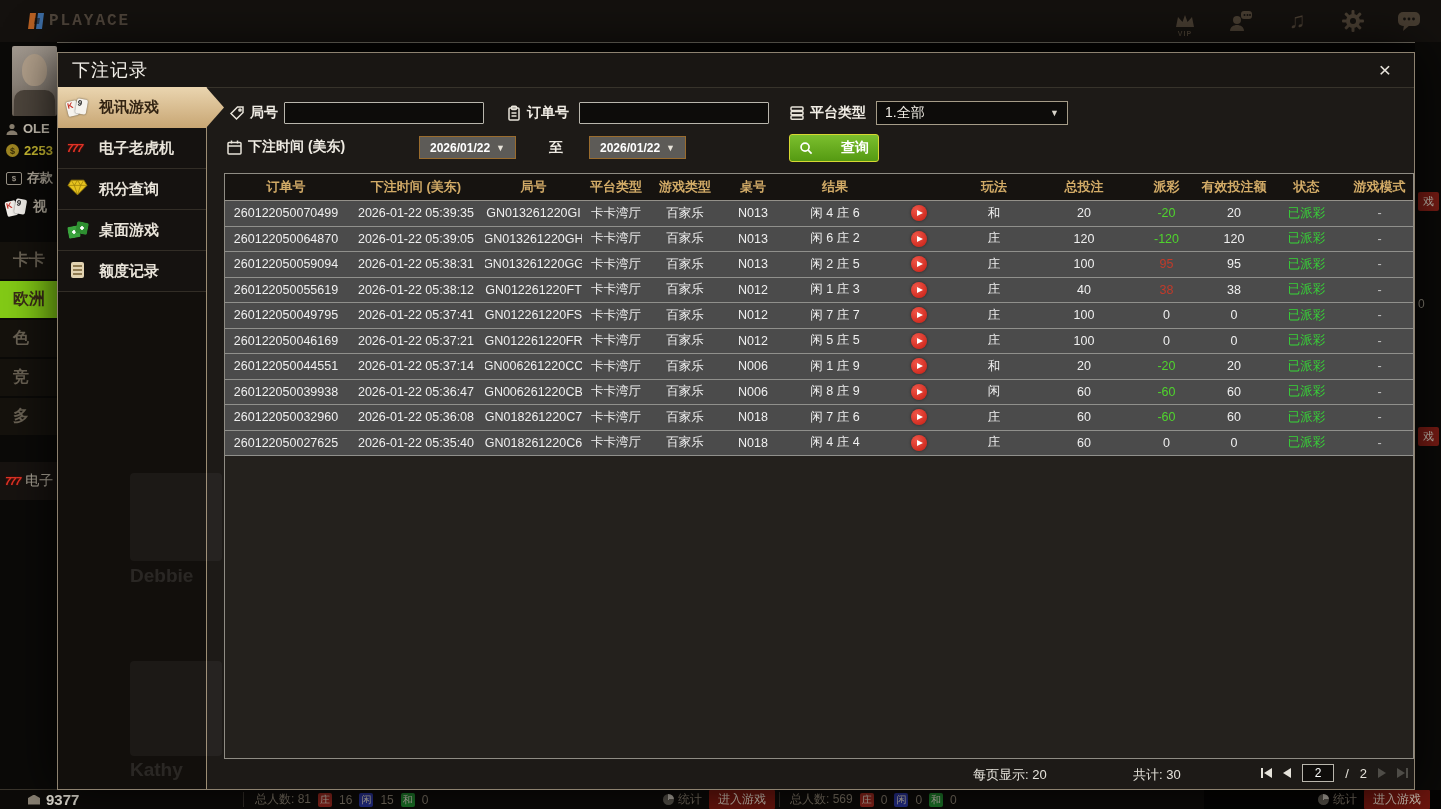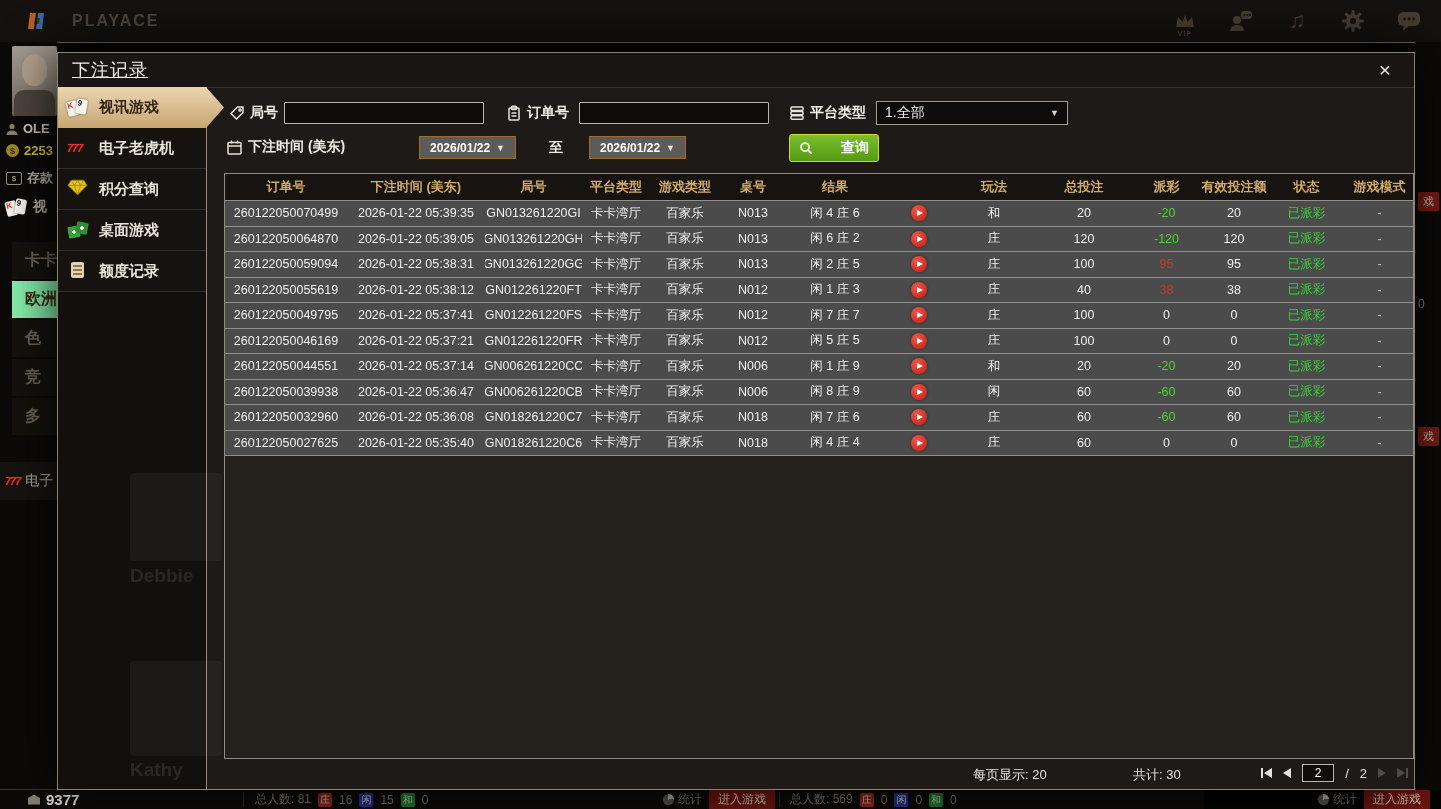--- a/index.html
+++ b/index.html
@@ -1,21 +1,21 @@
 <!DOCTYPE html>
 <html><head>
 <meta charset="utf-8">
 <style>
   html,body{margin:0;padding:0;background:#000;}
   #screen{position:relative;width:1441px;height:809px;background:#050403;overflow:hidden;
           font-family:"Liberation Sans","DejaVu Sans",sans-serif;}
   
   #topbar{position:absolute;left:0;top:0;width:100%;height:42px;background:#14110e;
           border-bottom:1px solid #6e695f;display:flex;align-items:center;justify-content:space-between;}
-  .brand{display:flex;align-items:center;gap:24px;margin-left:26px;}
+  .brand{display:flex;align-items:center;gap:1px;margin-left:26px;font-family:Liberation Mono, monospace;}
   .brandtext{color:#4e443a;font-weight:bold;font-size:16px;letter-spacing:2px;}
   .topicons{display:flex;align-items:center;gap:28px;margin-right:18px;}
   .ticon{position:relative;width:28px;height:28px;display:flex;align-items:center;justify-content:center;color:#473d31;}
   .ticon.music{font-size:22px;font-weight:bold;}
   .viplbl{position:absolute;left:0;right:0;bottom:-2px;text-align:center;font-size:7px;font-weight:bold;color:#473d31;letter-spacing:1px;}
   
   .lstrip{position:absolute;background:#0b0a08;overflow:hidden;}
   #lobby-left{left:0;top:42px;width:57px;height:748px;}
   #lobby-right{right:0;top:42px;width:26px;height:748px;}
   .avatar{position:absolute;left:12px;top:4px;width:45px;height:70px;border-radius:2px;
@@ -24,24 +24,24 @@
   .avatar::after{content:"";position:absolute;left:2px;top:44px;width:41px;height:26px;border-radius:10px 10px 0 0;background:#4e463d;}
   .lrow{position:absolute;left:6px;display:flex;align-items:center;gap:5px;white-space:nowrap;}
   .lrow .t{font-size:13px;font-weight:bold;color:#cfc8ba;}
   .gold{color:#cfc032 !important;}
   .muted{color:#b3ac9e !important;}
   .pic{width:12px;height:12px;flex:none;}
   .bagic{width:13px;height:13px;border-radius:50%;background:#a08722;color:#3a2f08;font-size:9px;font-weight:bold;
          display:flex;align-items:center;justify-content:center;flex:none;}
   .depic{width:14px;height:11px;border:1px solid #9b9488;border-radius:2px;color:#9b9488;font-size:8px;font-weight:bold;
          display:flex;align-items:center;justify-content:center;flex:none;}
-  #lobby-nav{position:absolute;left:12px;top:200px;width:57px;text-align:center;}
+  #lobby-nav{position:absolute;left:0;top:200px;width:57px;text-align:center;}
   .lnav{height:37px;margin-bottom:2px;background:#15120d;color:#6b6355;font-size:16px;font-weight:bold;
         display:flex;align-items:center;padding-left:13px;white-space:nowrap;overflow:hidden;}
-  .lnav.active{background:#86efac;color:#3a2c18;}
+  .lnav.active{background:#84cc16;color:#3a2c18;}
   #slots-row{position:absolute;left:0;top:420px;width:57px;height:38px;background:#171310;
              display:flex;align-items:center;gap:5px;padding-left:5px;white-space:nowrap;}
   .frag{position:absolute;left:3px;}
   .frag-badge{background:#7e1d15;color:#cfc7ba;font-size:11px;padding:2px 5px;border-radius:2px;}
   .frag-text{color:#8a8578;font-size:12px;}
   
   #lobby-bottom{position:absolute;left:0;bottom:0;width:1204px;height:19px;background:#0d0b09;
                 border-top:1px solid #3a352c;margin-top:27px;}
   .online{position:absolute;left:28px;top:0;height:19px;display:flex;align-items:center;gap:6px;
           color:#eae6dc;font-weight:bold;font-size:15px;}
@@ -51,21 +51,21 @@
   .badge{width:14px;height:14px;border-radius:2px;color:#cfc7ba;font-size:10px;display:flex;align-items:center;justify-content:center;flex:none;}
   .b-red{background:#8f261d;} .b-blue{background:#26308f;} .b-green{background:#1d7a2a;}
   .statsbtn{display:flex;align-items:center;gap:4px;color:#7d7466;}
   .pieic{width:11px;height:11px;border-radius:50%;background:conic-gradient(#b7b2a8 0 90deg,#57534b 90deg 360deg);}
   .enterbtn{background:#71160e;color:#d8cdbf;font-size:12px;padding:1px 9px;border-radius:1px;}
   
   #modal{position:absolute;left:57px;top:52px;width:1358px;height:738px;background:#1d1a17;
          border:1px solid #8d8270;box-shadow:0 0 50px rgba(0,0,0,.85);box-sizing:border-box;}
   #mtitle{position:absolute;left:0;top:0;right:0;height:34px;background:#191613;border-bottom:1px solid #37332b;
           display:flex;align-items:center;}
-  #mtitle .tt{margin-left:14px;color:#f2efe9;font-size:18px;letter-spacing:1px;text-decoration:underline;}
+  #mtitle .tt{margin-left:14px;color:#f2efe9;font-size:18px;letter-spacing:1px;}
   #mclose{position:absolute;right:16px;top:4px;width:26px;height:26px;color:#e8e4dc;font-size:21px;
           display:flex;align-items:center;justify-content:center;cursor:pointer;}
   #msidebar{position:absolute;left:0;top:34px;bottom:0;width:148px;background:#120f0c;border-right:1px solid #9c8d74;}
   .snav{position:relative;width:148px;height:41px;border-bottom:1px solid #322d26;background:#151210;
         display:flex;align-items:center;gap:8px;padding-left:9px;box-sizing:border-box;
         color:#e9e4da;font-size:15px;font-weight:bold;cursor:pointer;}
   .snav.active{width:166px;clip-path:polygon(0 0,148px 0,166px 50%,148px 100%,0 100%);
         background:linear-gradient(180deg,#ead5b0,#c8a673);color:#332413;border-bottom:none;z-index:3;}
   .sic{position:relative;width:24px;height:20px;flex:none;}
   .cardA,.cardB{position:absolute;width:11px;height:15px;background:#f6f3ee;border-radius:2px;

